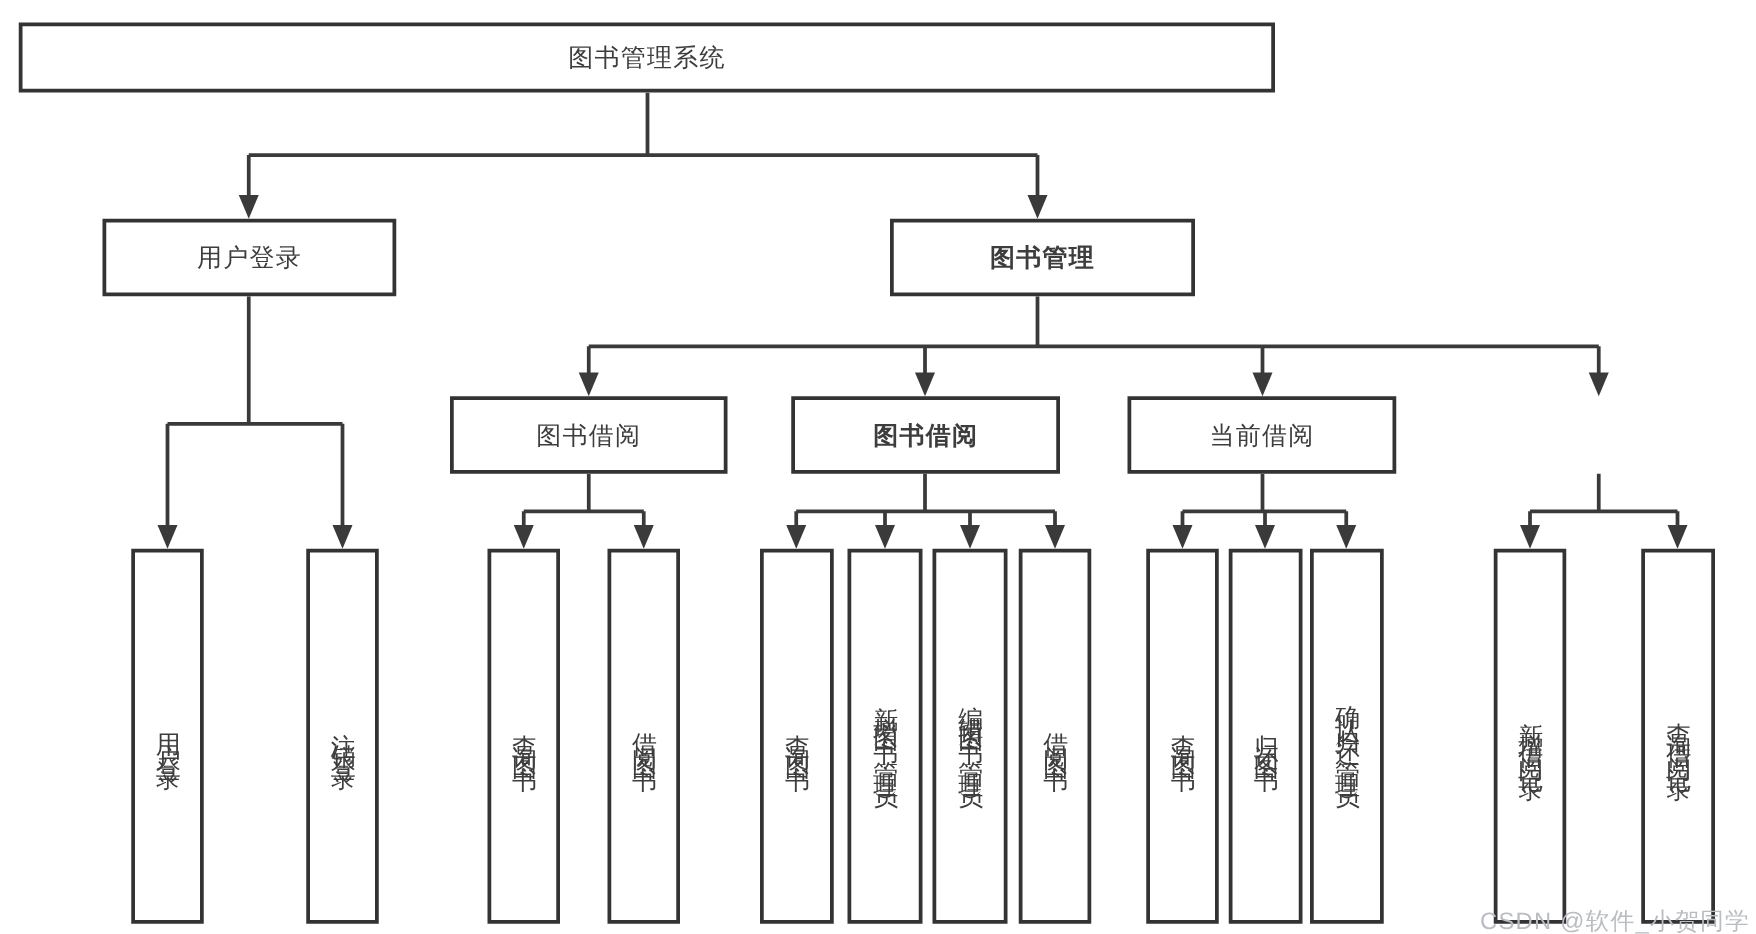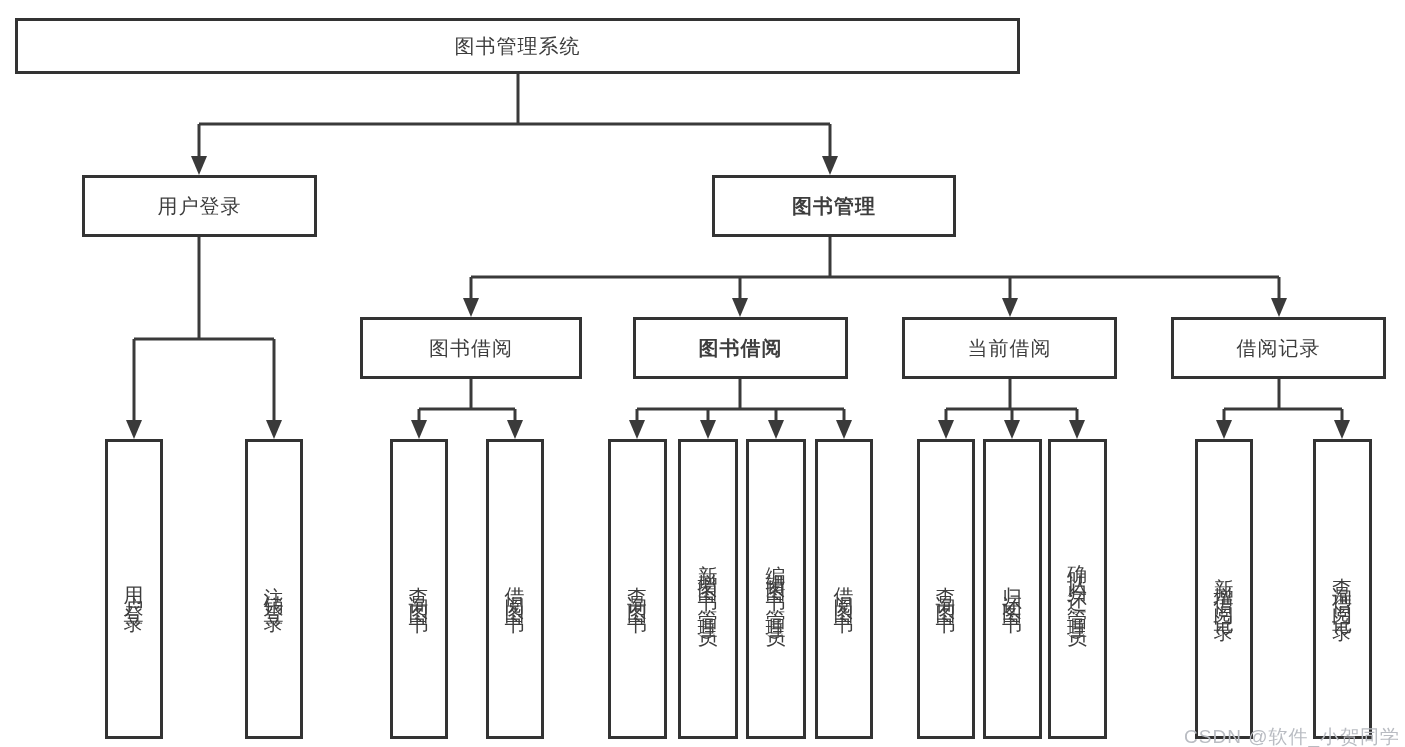--- a/index.html
+++ b/index.html
@@ -129,23 +129,20 @@
 
   <div class="hbox" style="left:360px; top:313px; width:222px; height:62px;">
     <span>图书借阅</span>
   </div>
   <div class="hbox" style="left:633px; top:313px; width:215px; height:62px;font-weight:bold;">
     <span>图书借阅</span>
   </div>
   <div class="hbox" style="left:902px; top:313px; width:215px; height:62px;">
     <span>当前借阅</span>
   </div>
-  <div class="hbox" style="left:1171px; top:313px; width:215px; height:62px;">
-    <span>借阅记录</span>
-  </div>
 
   <div class="vbox" style="left:105px; width:58px;">
     <span class="vtext">用户登录</span>
   </div>
   <div class="vbox" style="left:245px; width:58px;">
     <span class="vtext">注销登录</span>
   </div>
 
   <div class="vbox" style="left:390px; width:58px;">
     <span class="vtext">查询图书</span>

